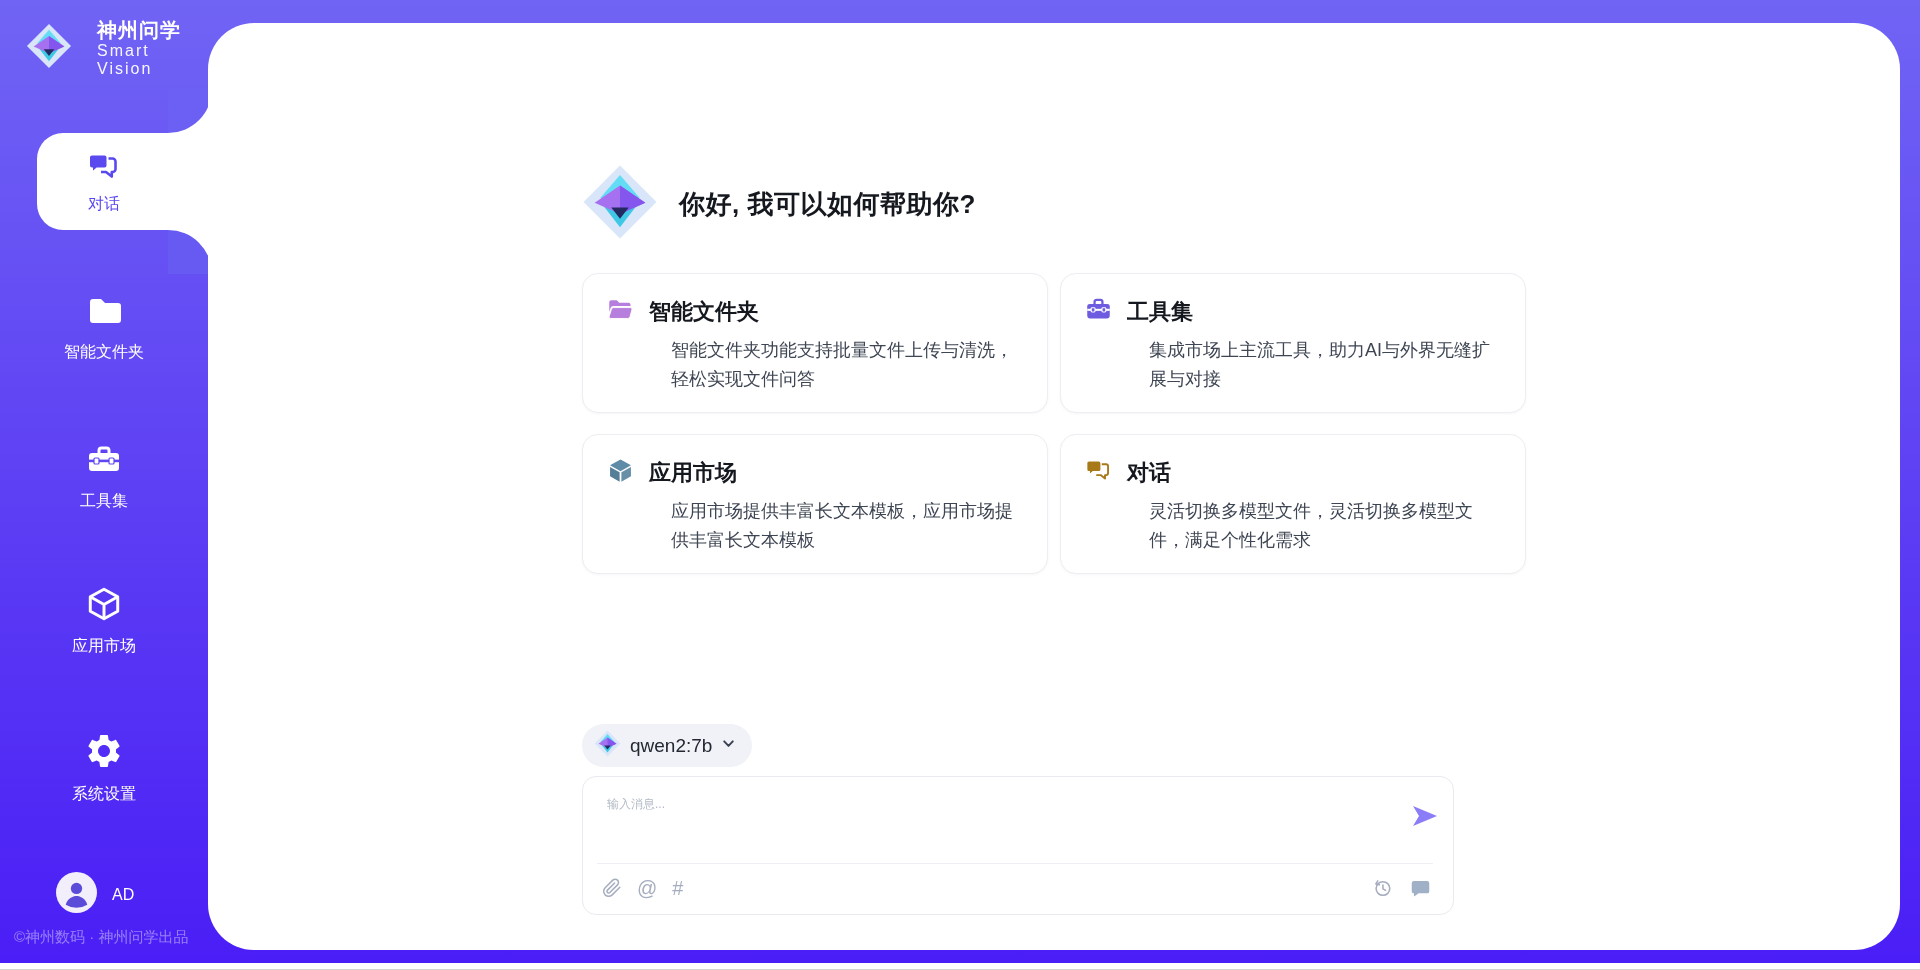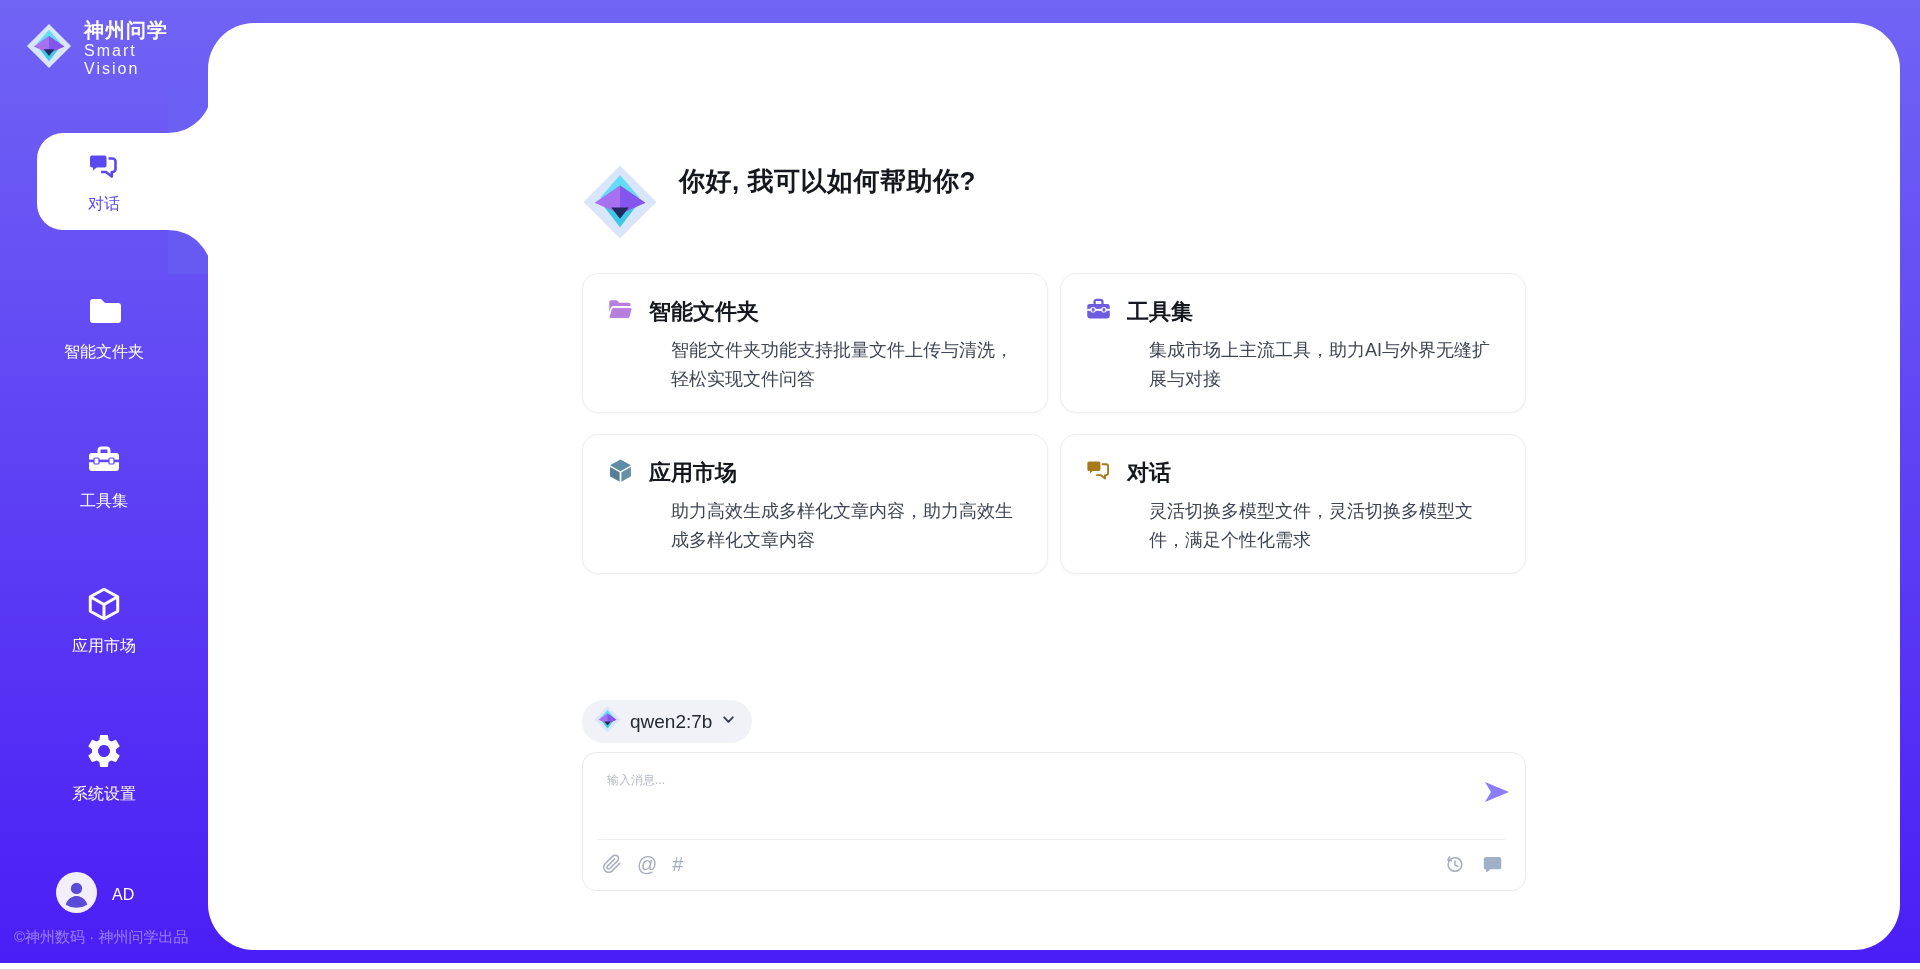--- a/index.html
+++ b/index.html
@@ -10,21 +10,21 @@
   .frame { position:absolute; left:0; top:0; width:1920px; height:963px;
     background:linear-gradient(180deg,#7064F4 0%, #5C3DF4 55%, #4A1EF6 100%); }
   .bottom-edge { position:absolute; left:0; top:963px; width:1920px; height:7px;
     background:#ffffff; border-bottom:1px solid #d4d4d4; }
 
   
   .panel { position:absolute; left:208px; top:23px; width:1692px; height:927px;
     background:#ffffff; border-radius:46px; }
 
   
-  .brand { position:absolute; left:26px; top:18px; display:flex; align-items:center; gap:12px; width:170px; }
+  .brand { position:absolute; left:26px; top:18px; display:flex; align-items:center; gap:25px; width:170px; }
   .brand-txt { display:flex; flex-direction:column; color:#fff; }
   .brand-name { font-size:20px; font-weight:700; letter-spacing:1px; line-height:24px; }
   .brand-sub { font-size:16px; letter-spacing:2px; opacity:.95; }
 
   .nav-item { position:absolute; left:0; width:208px; display:flex; flex-direction:column;
     align-items:center; gap:9px; color:#fff; cursor:pointer; }
   .nav-item .lbl { font-size:16px; }
 
   
   .tab { position:absolute; left:37px; top:133px; width:175px; height:97px;
@@ -39,34 +39,34 @@
     display:flex; flex-direction:column; align-items:center; justify-content:center; gap:6px; cursor:pointer; }
   .tab-inner .lbl { font-size:16px; color:#5B49F0; }
 
   .user-row { position:absolute; left:56px; top:872px; display:flex; align-items:center; gap:15px; cursor:pointer; }
   .user-name { color:#fff; font-size:16px; font-weight:500; }
   .side-footer { position:absolute; left:14px; top:928px; width:194px;
     color:rgba(255,255,255,.42); font-size:15px; }
 
   
   .greeting { position:absolute; top:141px; left:50%; width:944px; margin-left:-472px;
-    display:flex; gap:21px; }
+    display:flex; align-items:center; gap:21px; }
   .greeting h1 { font-size:26px; font-weight:700; color:#15181E; letter-spacing:.5px; }
 
   .cards { position:absolute; top:250px; left:50%; width:944px; margin-left:-472px;
     display:grid; grid-template-columns:1fr 1fr; gap:21px 12px; }
   .card { background:#fff; border:1px solid #ECEEF3; border-radius:16px;
     padding:22px 24px 18px 24px; min-height:130px; cursor:pointer;
     box-shadow:0 1px 3px rgba(16,24,40,.04); }
   .card-head { display:flex; align-items:center; gap:15px; margin-bottom:9px; }
   .card-title { font-size:22px; font-weight:700; color:#15181E; }
   .card-desc { margin-left:64px; max-width:382px; font-size:18px; line-height:29px; color:#3E4553; }
 
   
-  .composer { position:absolute; left:50%; width:944px; margin-left:-472px; bottom:59px; }
+  .composer { position:absolute; left:50%; width:872px; margin-left:-472px; bottom:35px; }
   .model-pill { display:inline-flex; align-items:center; gap:9px; height:43px;
     padding:0 16px 0 12px; background:#F1F2F7; border-radius:22px; margin-bottom:9px; cursor:pointer; }
   .model-name { font-size:19px; color:#23283389; color:#232833; }
   .input-box { position:relative; height:139px; background:#fff;
     border:1px solid #E8EAF0; border-radius:14px; }
   .input-box textarea { position:absolute; left:0; top:0; width:880px; height:84px;
     padding:19px 24px; border:0; outline:none; resize:none; background:transparent;
     font-family:"Liberation Sans", sans-serif; font-size:12px; color:#2b3140; }
   .input-box textarea::placeholder { color:#B3BAC6; }
   .send-btn { position:absolute; right:13px; top:24px; width:30px; height:30px; cursor:pointer; }
@@ -220,21 +220,21 @@
         <div class="card-head">
           <span>
             <svg width="27" height="27" viewBox="0 0 24 24">
               <polygon points="12,2.2 21.3,7.4 12,12.6 2.7,7.4" fill="#5E8CA7"></polygon>
               <polygon points="2.7,8.9 11.2,13.6 11.2,21.9 2.7,17.2" fill="#557F99"></polygon>
               <polygon points="21.3,8.9 12.8,13.6 12.8,21.9 21.3,17.2" fill="#688FA8"></polygon>
             </svg>
           </span>
           <span class="card-title">应用市场</span>
         </div>
-        <div class="card-desc">助力高效生成多样化文章内容，助力高效生成多样化文章内容</div>
+        <div class="card-desc">应用市场提供丰富长文本模板，应用市场提供丰富长文本模板</div>
       </div>
 
       <div class="card">
         <div class="card-head">
           <span>
             <svg width="27" height="27" viewBox="0 0 24 24">
               <path d="M10 6.5h8.7a1.8 1.8 0 0 1 1.8 1.8v6a1.8 1.8 0 0 1-1.8 1.8h-0.9v3.1l-3.9-3.1H10" fill="none" stroke="#A87918" stroke-width="1.7" stroke-linejoin="round"></path>
               <path d="M3.5 3.5h8.8a2 2 0 0 1 2 2v5.6a2 2 0 0 1-2 2H7.2l-3.4 2.8v-2.8h-.3a2 2 0 0 1-2-2V5.5a2 2 0 0 1 2-2z" fill="#A87918" stroke="#fff" stroke-width="1.2"></path>
             </svg>
           </span>

